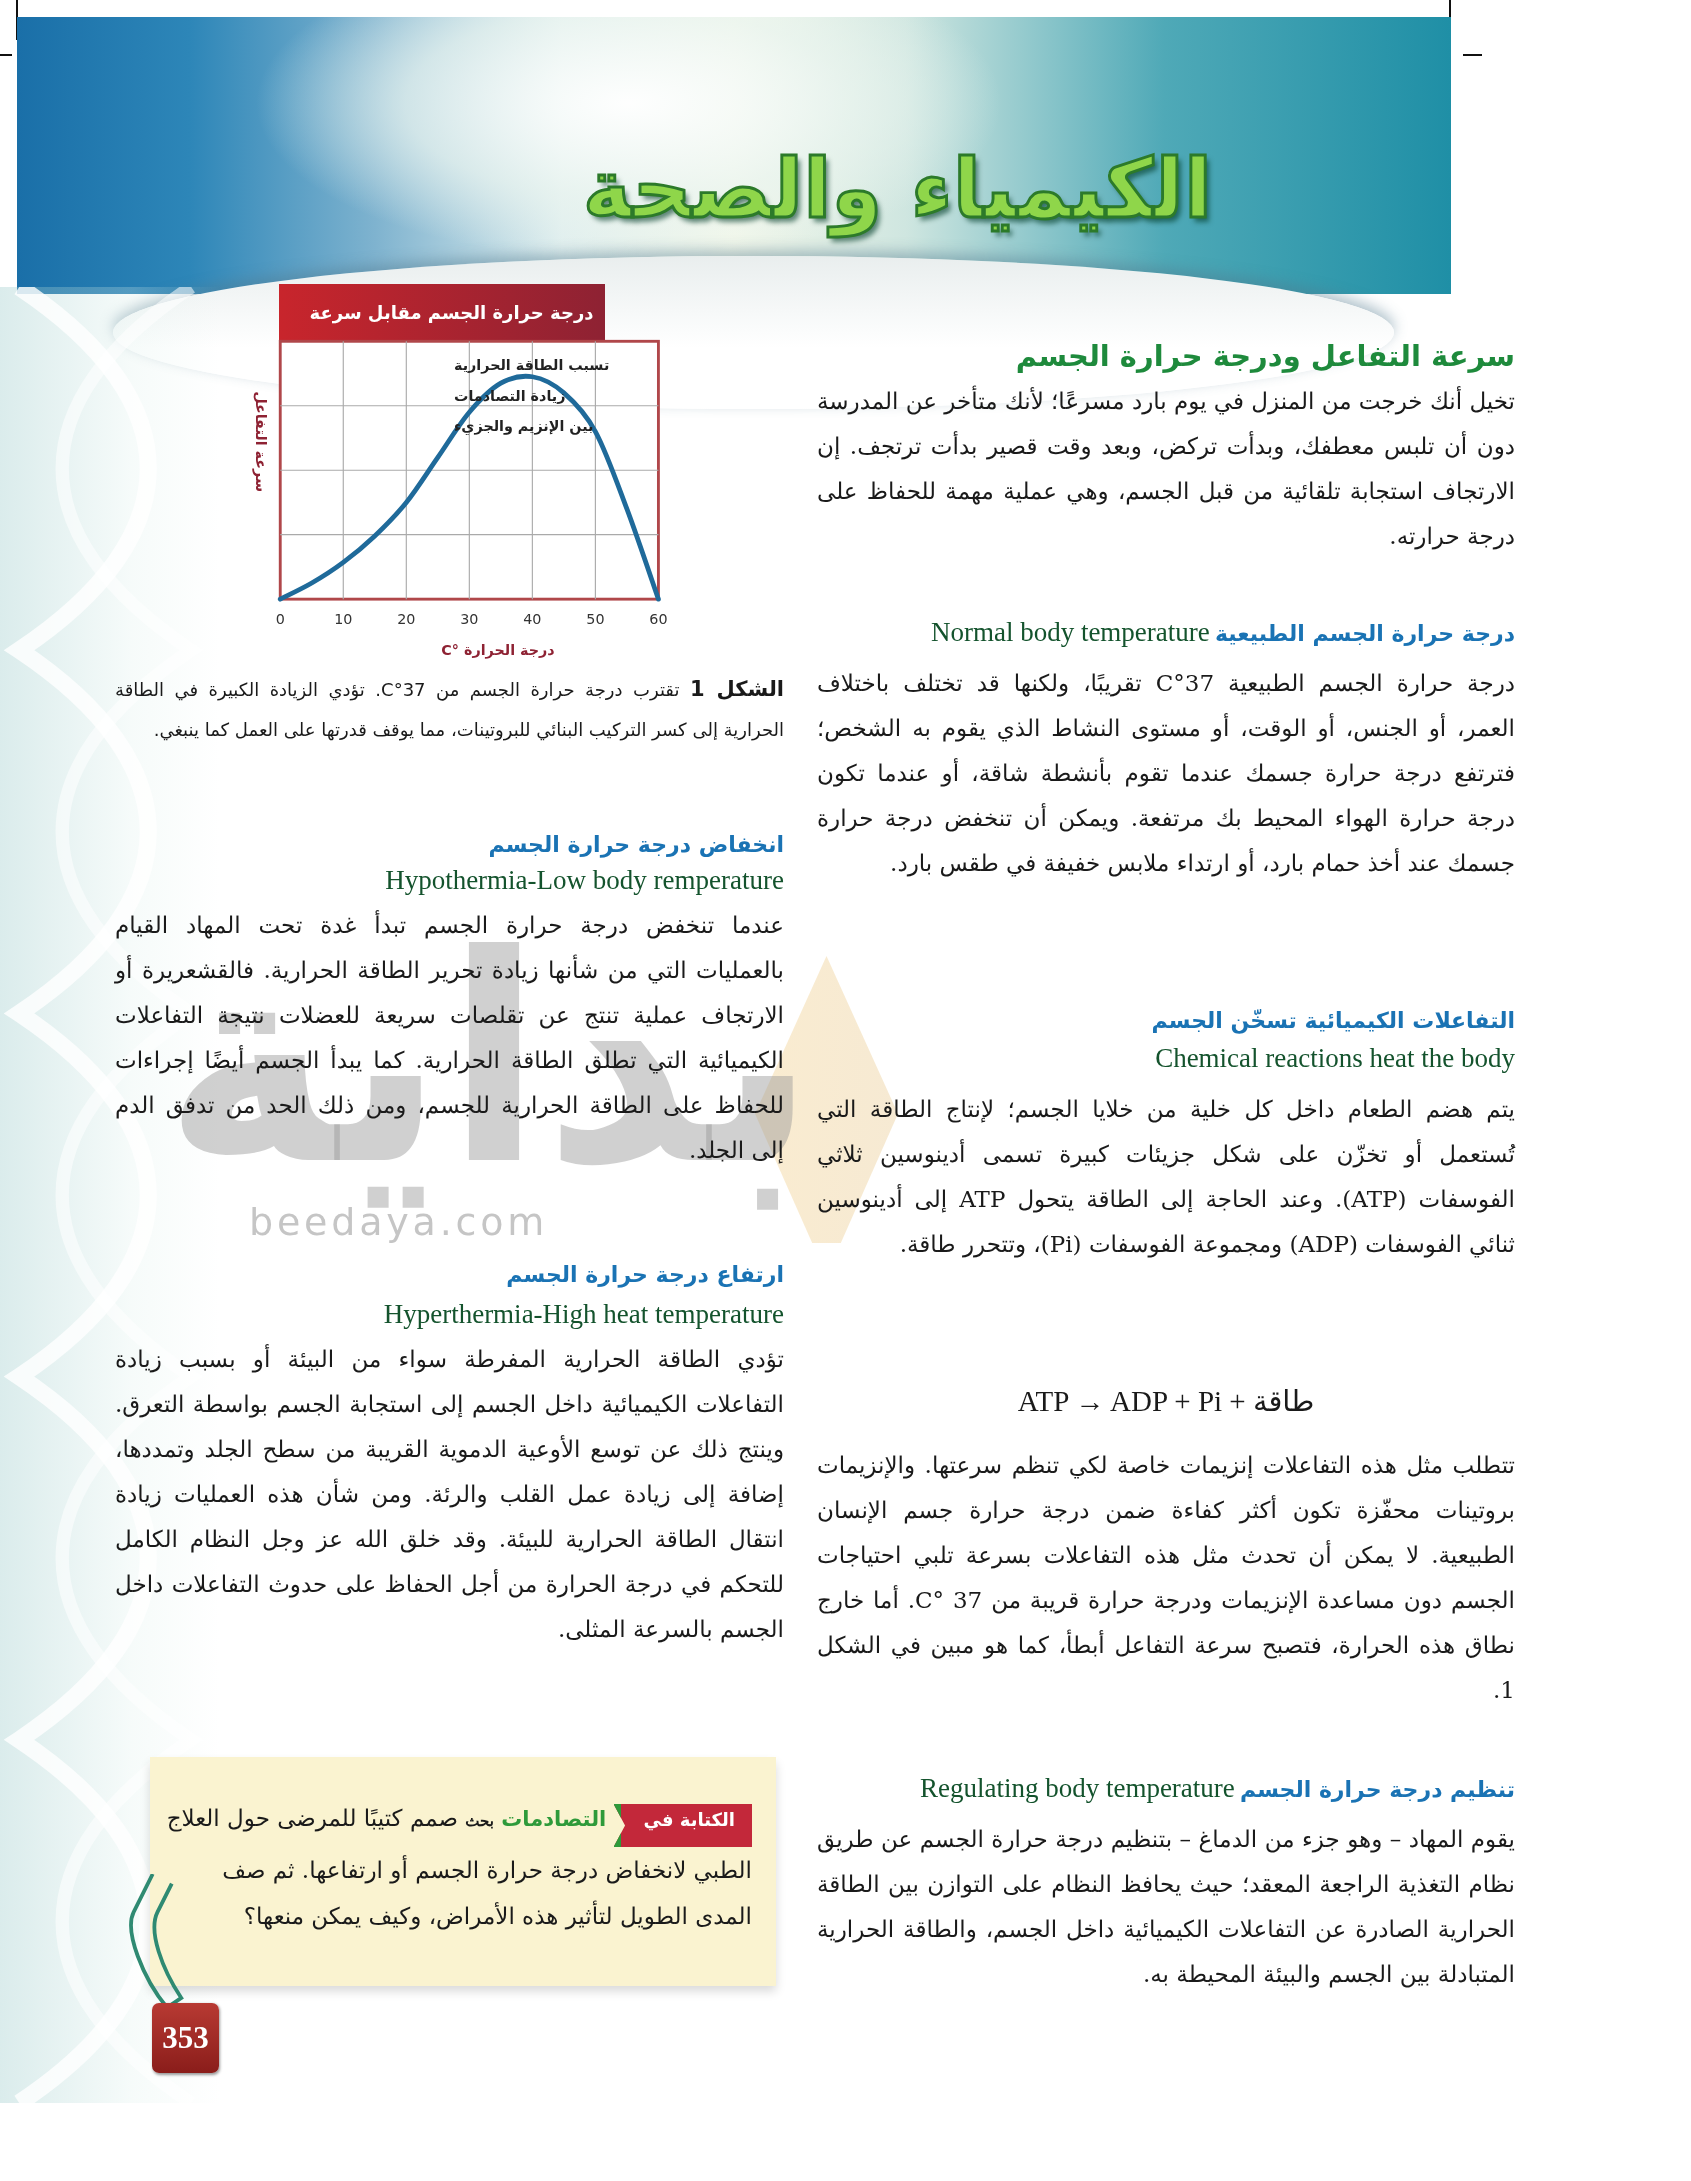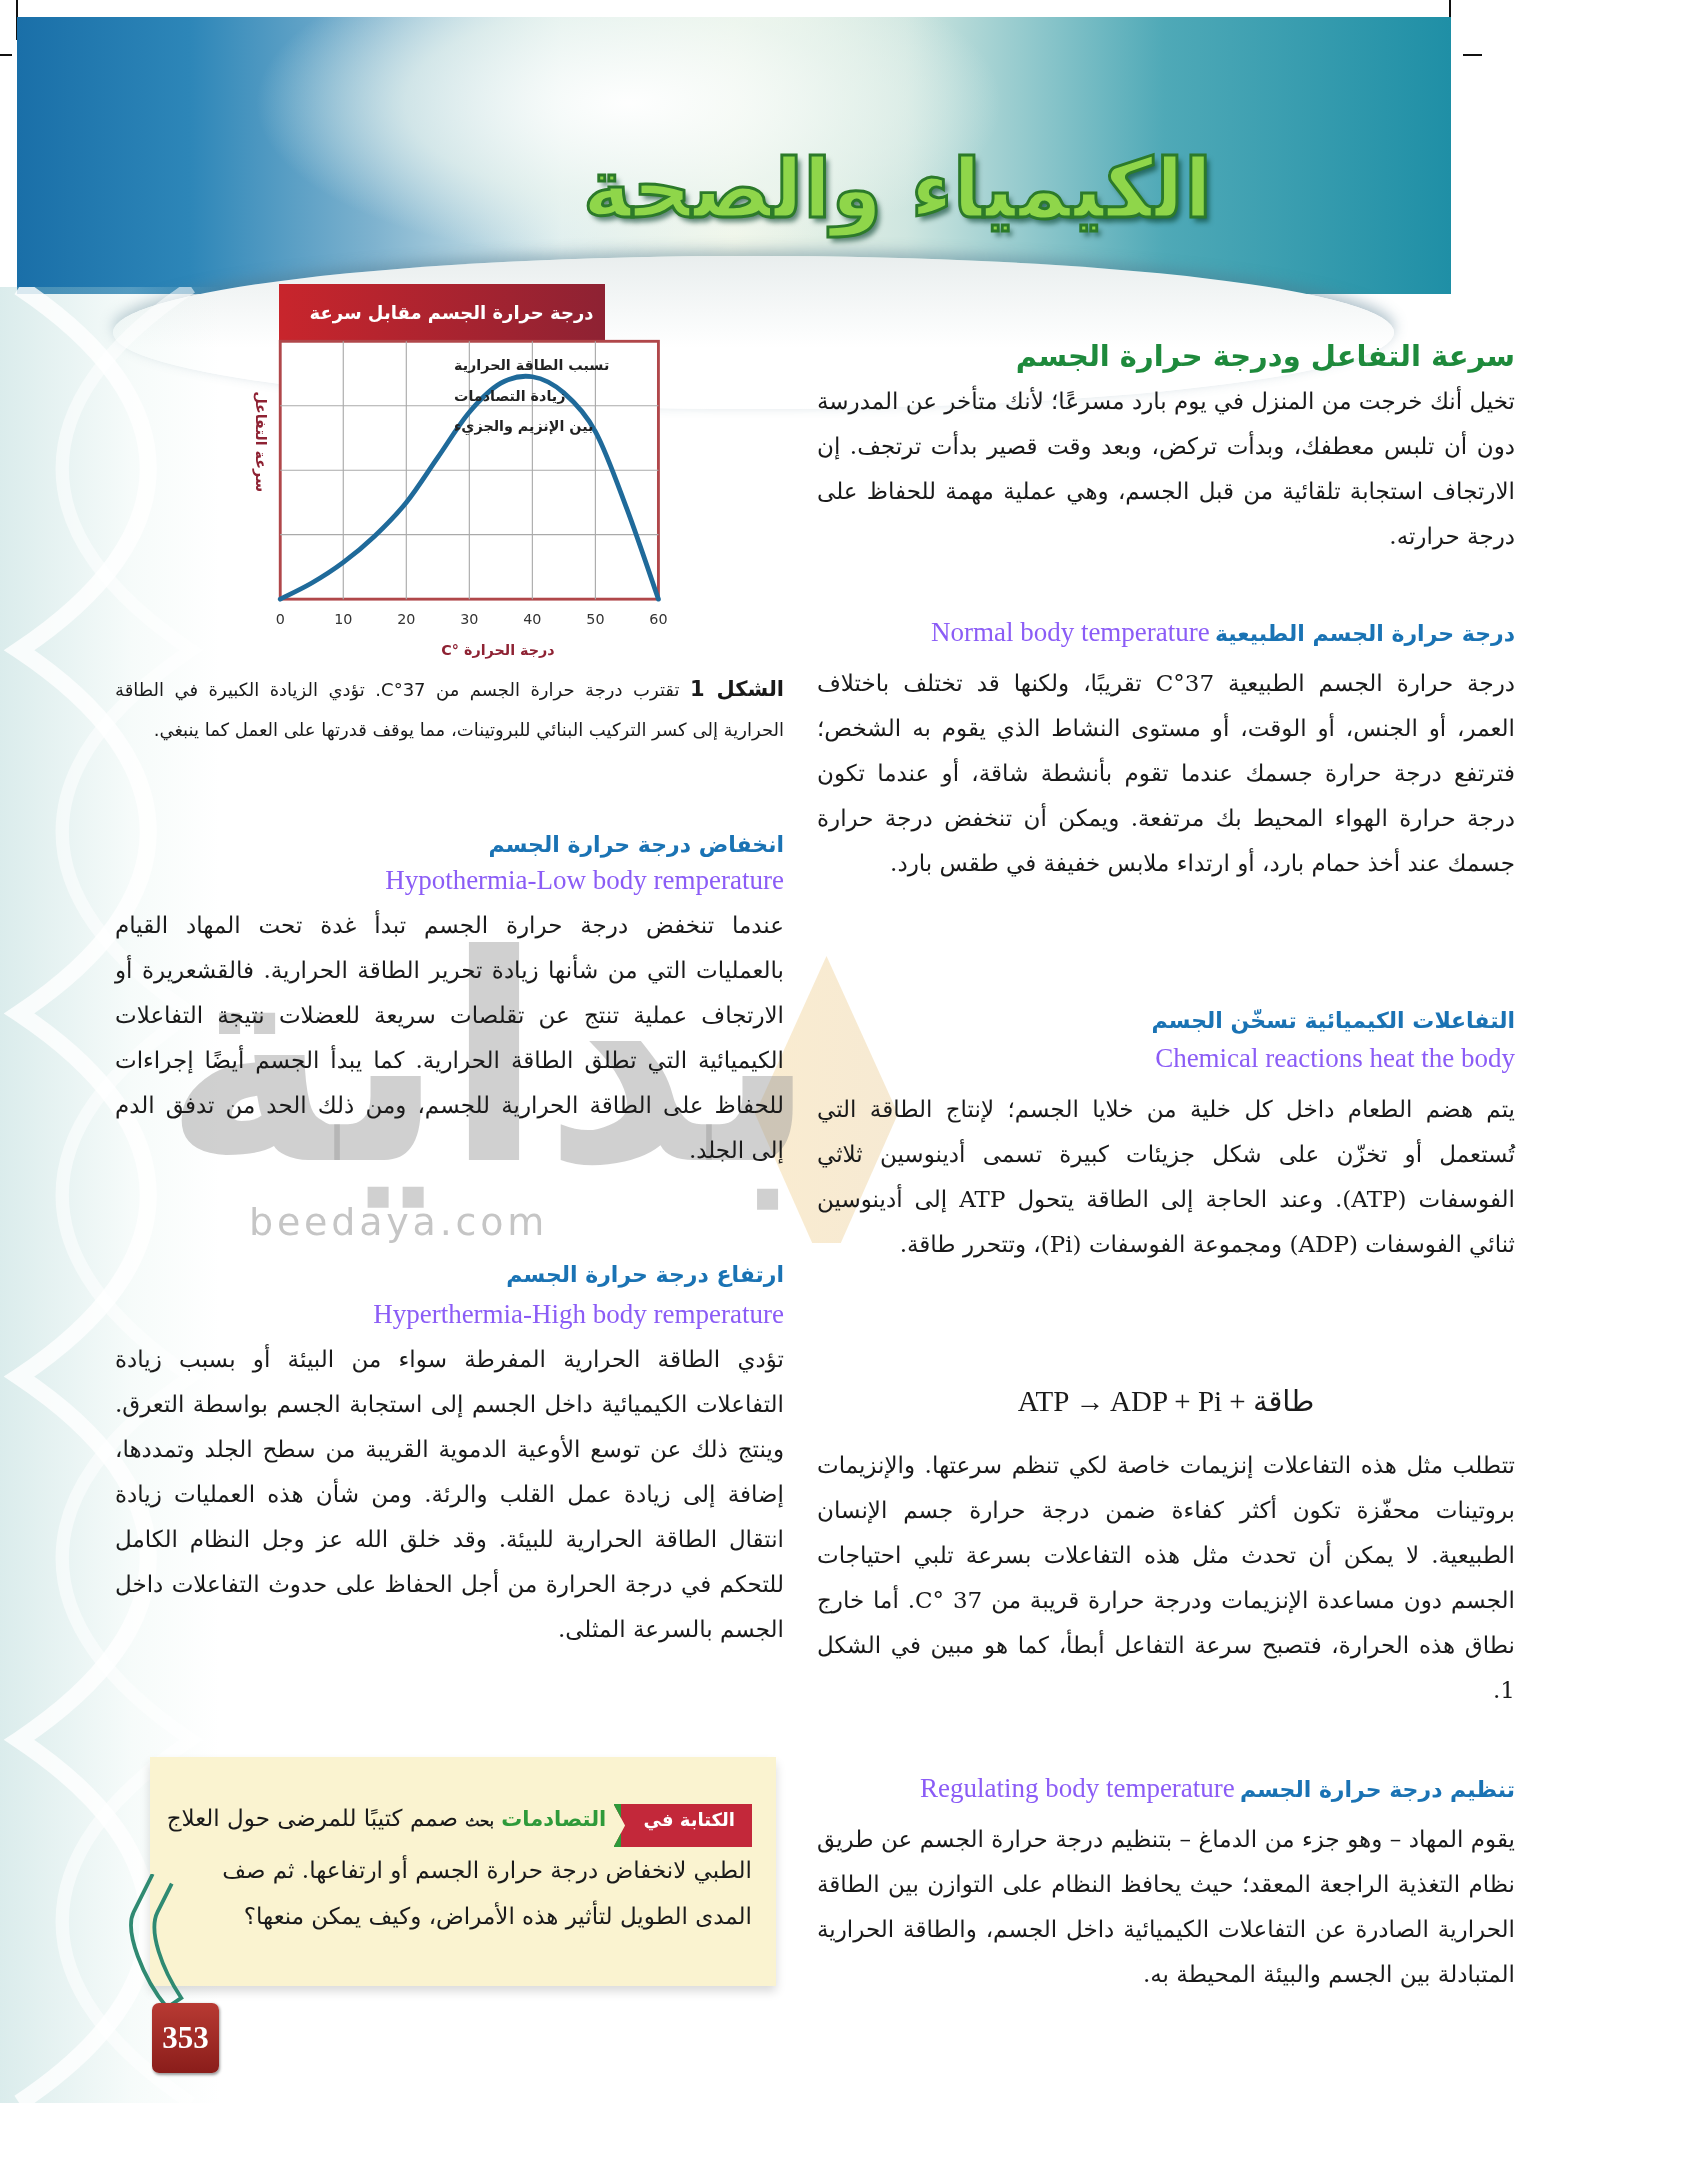--- a/index.html
+++ b/index.html
@@ -21,21 +21,21 @@
   .chart-box { position:absolute; left:279px; top:284px; width:382px; height:325px; }
   .chart-title { position:absolute; left:0; top:0; width:326px; height:57px;
     background:linear-gradient(90deg,#c8252c,#8e2233); color:#fff; font-family:"DejaVu Sans", sans-serif;
     font-weight:bold; font-size:18px; direction:rtl; text-align:right; line-height:57px; padding-right:11.5px; box-sizing:border-box; }
   #chart-svg { position:absolute; left:220px; top:284px; }
 
   .col-right { position:absolute; left:817px; width:698px; direction:rtl; text-align:justify; }
   .col-left { position:absolute; left:115px; width:669px; direction:rtl; text-align:justify; }
   .h-green { font-family:"DejaVu Sans", sans-serif; font-weight:bold; color:#1e8a3c; font-size:29px; }
   .h-blue { font-family:"DejaVu Sans", sans-serif; font-weight:bold; color:#1a73b4; font-size:22px; }
-  .en-blue { font-family:"Liberation Serif", serif; color:#8b5cf6; font-size:27px; }
+  .en-blue { font-family:"Liberation Serif", serif; color:#14532d; font-size:27px; }
   .body-text { font-size:23px; line-height:45px; margin:0; text-align-last:right; }
   .caption { font-family:"DejaVu Sans", sans-serif; font-size:18px; line-height:40px; }
   .caption b { font-size:21px; }
   .eq { position:absolute; left:817px; width:698px; top:1384px; text-align:center; font-family:"Liberation Serif", serif; font-size:29px; direction:ltr; }
   .note { position:absolute; left:150px; top:1757px; width:626px; height:229px; background:#faf3d0;
     box-shadow:0 5.7px 9.6px rgba(0,0,0,0.15); direction:rtl; }
   .note-text { position:absolute; right:24px; top:38px; width:593px; font-size:23px; line-height:46px; }
   .note-tag { display:inline-block; background:#c3283a; color:#fff; font-family:"DejaVu Sans", sans-serif; font-weight:bold;
     font-size:18px; padding:0 17px 12px 23px; line-height:31px; border-left:7.6px solid #2e9a3a; clip-path:polygon(0 0,100% 0,100% 100%,0 100%,11.5px 50%); }
   .note-kw { font-family:"DejaVu Sans", sans-serif; font-weight:bold; color:#2e9a3a; font-size:21px; }
@@ -121,21 +121,21 @@
 </div>
 
 <div class="col-left" style="top:832px">
   <div class="h-blue">انخفاض درجة حرارة الجسم</div>
   <div class="en-blue" style="margin-top:7.6px">Hypothermia-Low body remperature</div>
   <p class="body-text" style="margin-top:7.6px">عندما تنخفض درجة حرارة الجسم تبدأ غدة تحت المهاد القيام بالعمليات التي من شأنها زيادة تحرير الطاقة الحرارية. فالقشعريرة أو الارتجاف عملية تنتج عن تقلصات سريعة للعضلات نتيجة التفاعلات الكيميائية التي تطلق الطاقة الحرارية. كما يبدأ الجسم أيضًا إجراءات للحفاظ على الطاقة الحرارية للجسم، ومن ذلك الحد من تدفق الدم إلى الجلد.</p>
 </div>
 
 <div class="col-left" style="top:1262px">
   <div class="h-blue">ارتفاع درجة حرارة الجسم</div>
-  <div class="en-blue" style="margin-top:11.5px">Hyperthermia-High body remperature</div>
+  <div class="en-blue" style="margin-top:11.5px">Hyperthermia-High heat temperature</div>
   <p class="body-text" style="margin-top:7.6px">تؤدي الطاقة الحرارية المفرطة سواء من البيئة أو بسبب زيادة التفاعلات الكيميائية داخل الجسم إلى استجابة الجسم بواسطة التعرق. وينتج ذلك عن توسع الأوعية الدموية القريبة من سطح الجلد وتمددها، إضافة إلى زيادة عمل القلب والرئة. ومن شأن هذه العمليات زيادة انتقال الطاقة الحرارية للبيئة. وقد خلق الله عز وجل النظام الكامل للتحكم في درجة الحرارة من أجل الحفاظ على حدوث التفاعلات داخل الجسم بالسرعة المثلى.</p>
 </div>
 
 <div class="note">
   <div class="note-text">
     <span class="note-tag">الكتابة في</span>
     <span class="note-kw">التصادمات</span>
     <span class="note-bold">بحث</span>
     <span>صمم كتيبًا للمرضى حول العلاج الطبي لانخفاض درجة حرارة الجسم أو ارتفاعها. ثم صف المدى الطويل لتأثير هذه الأمراض، وكيف يمكن منعها؟</span>
   </div>

